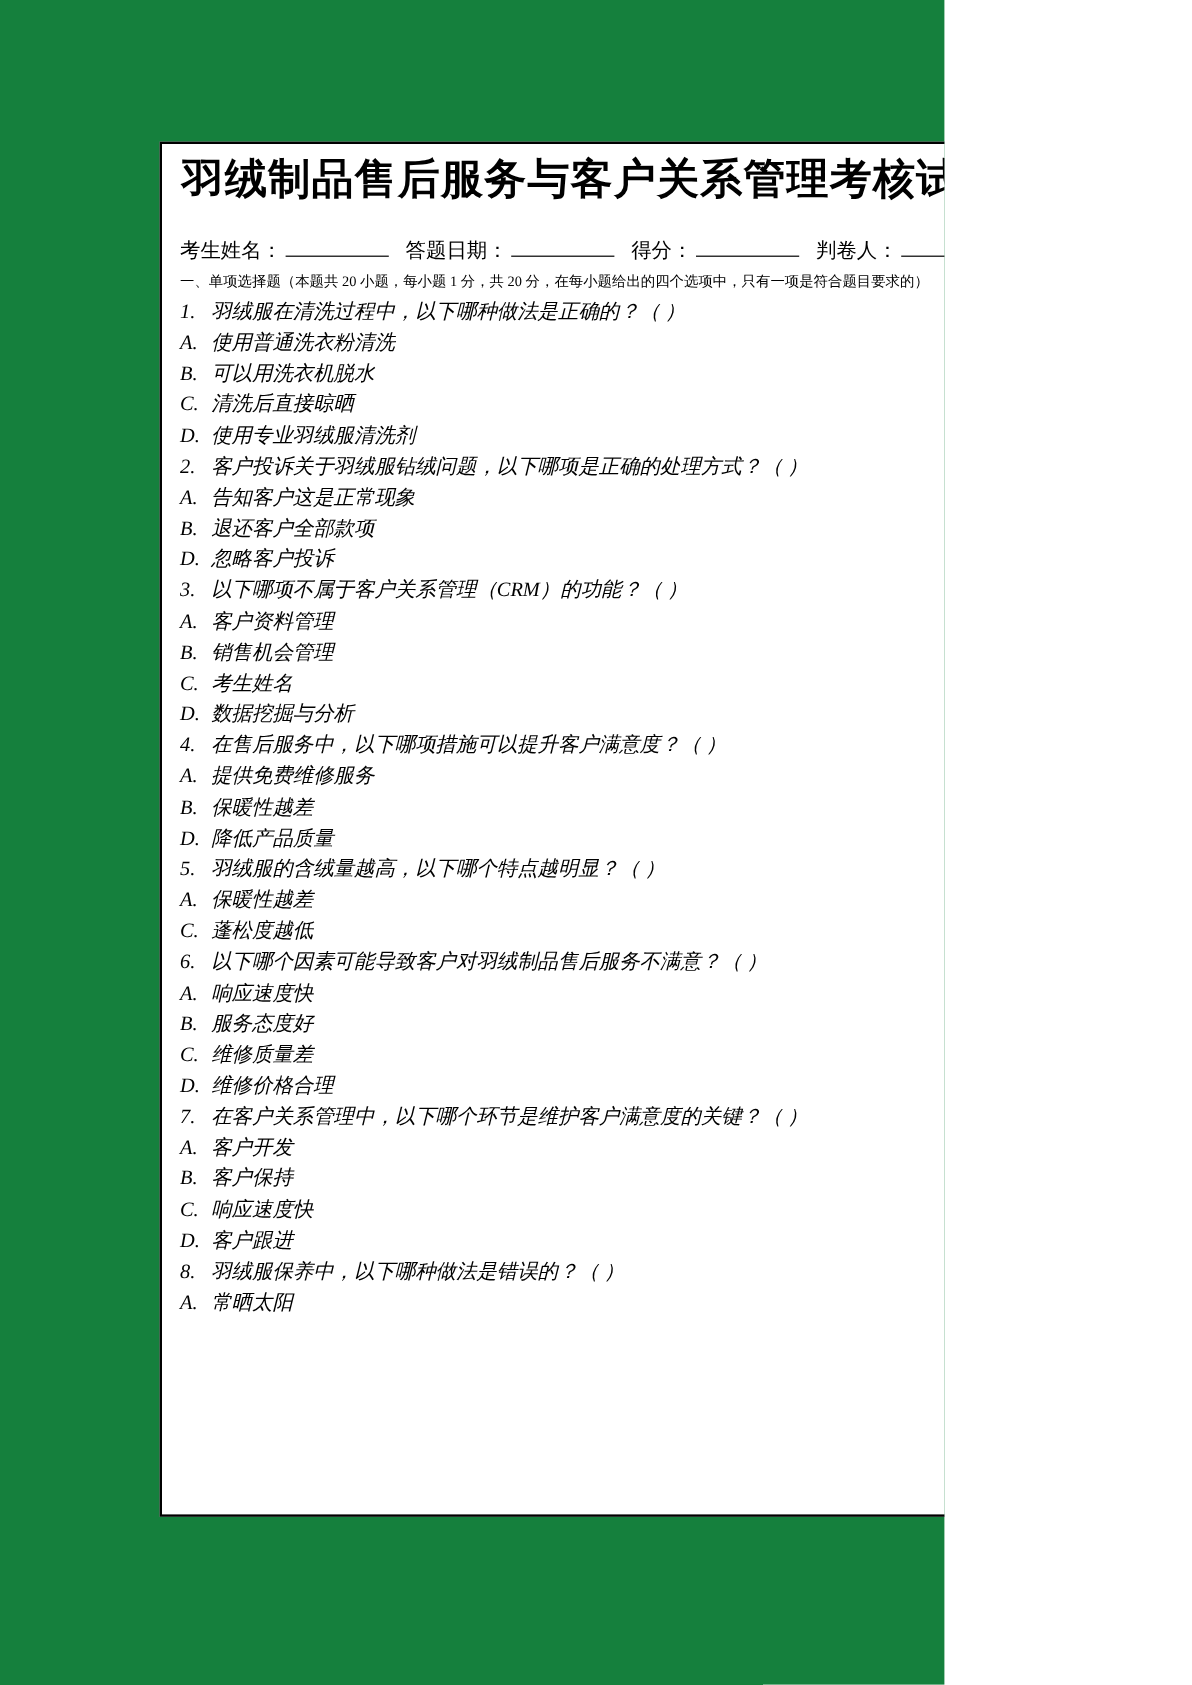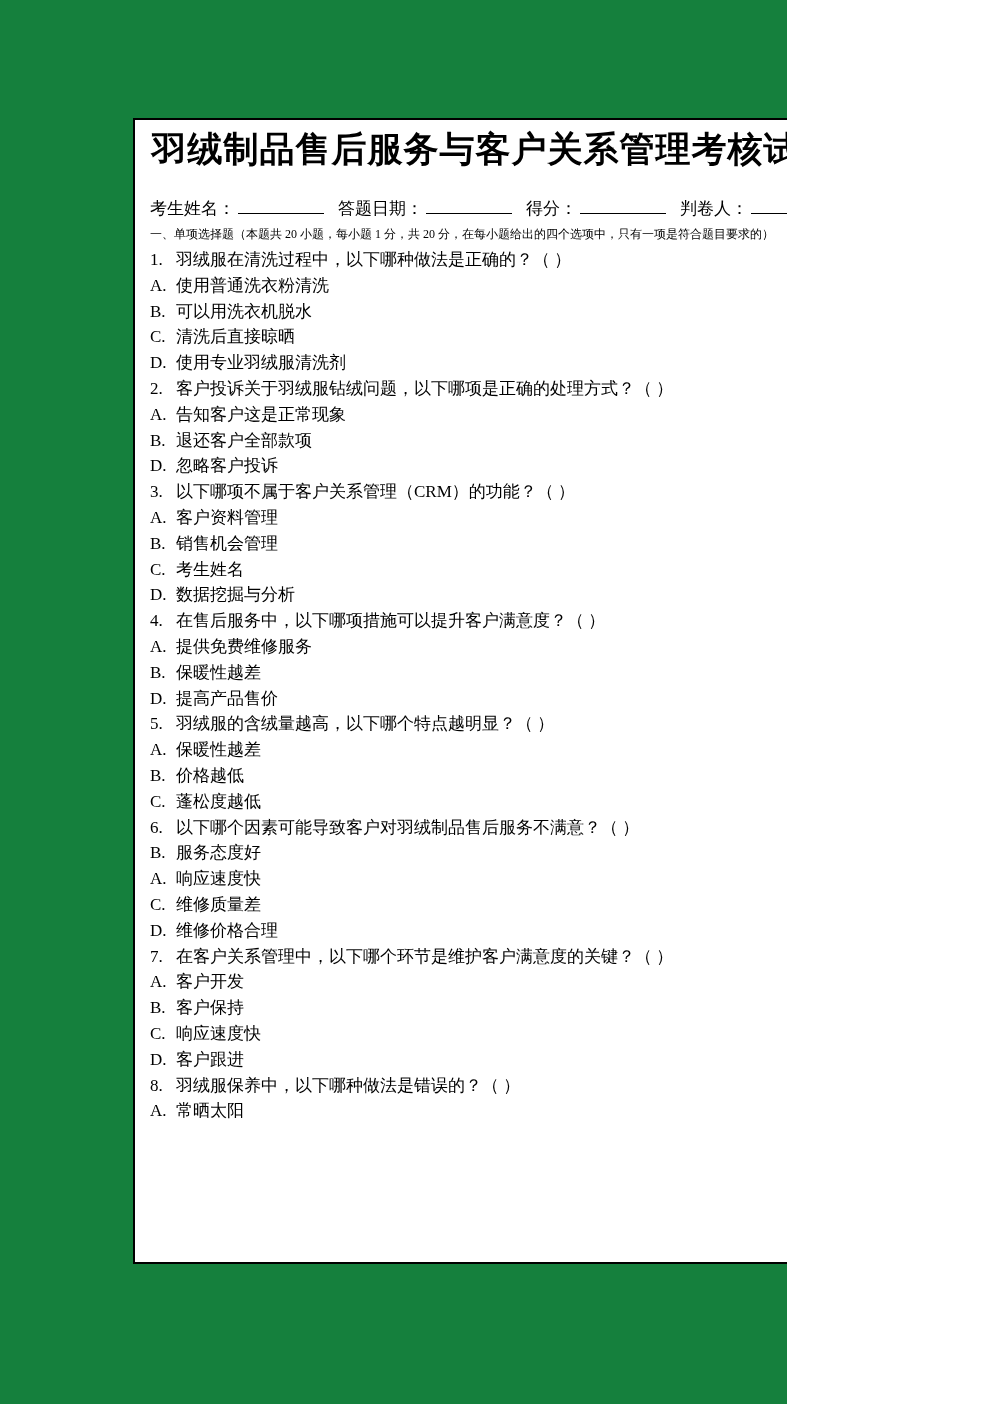--- a/index.html
+++ b/index.html
@@ -56,20 +56,21 @@
   }
   .section-heading {
     font-size: 12px;
     line-height: 26px;
     margin-top: 1px;
   }
   .q-line {
     font-size: 17px;
     line-height: 25.8px;
     white-space: nowrap;
+    font-style: italic;
   }
   .q-num {
     display: inline-block;
     width: 26px;
   }
 </style>
 </head>
 <body>
 
 <div class="page">
@@ -107,34 +108,33 @@
   <div class="q-line"><span class="q-num">A.</span><span class="q-text">客户资料管理</span></div>
           <div class="q-line"><span class="q-num">B.</span><span class="q-text">销售机会管理</span></div>
           <div class="q-line"><span class="q-num">C.</span><span class="q-text">考生姓名</span></div>
           <div class="q-line"><span class="q-num">D.</span><span class="q-text">数据挖掘与分析</span></div>
         </div>
 
   <div class="question">
     <div class="q-line"><span class="q-num">4.</span><span class="q-text">在售后服务中，以下哪项措施可以提升客户满意度？（ ）</span></div>
   <div class="q-line"><span class="q-num">A.</span><span class="q-text">提供免费维修服务</span></div>
           <div class="q-line"><span class="q-num">B.</span><span class="q-text">保暖性越差</span></div>
-          <div class="q-line"><span class="q-num">D.</span><span class="q-text">提高产品售价</span></div>
+          <div class="q-line"><span class="q-num">D.</span><span class="q-text">降低产品质量</span></div>
         </div>
 
   <div class="question">
     <div class="q-line"><span class="q-num">5.</span><span class="q-text">羽绒服的含绒量越高，以下哪个特点越明显？（ ）</span></div>
   <div class="q-line"><span class="q-num">A.</span><span class="q-text">保暖性越差</span></div>
-          <div class="q-line"><span class="q-num">B.</span><span class="q-text">价格越低</span></div>
           <div class="q-line"><span class="q-num">C.</span><span class="q-text">蓬松度越低</span></div>
         </div>
 
   <div class="question">
     <div class="q-line"><span class="q-num">6.</span><span class="q-text">以下哪个因素可能导致客户对羽绒制品售后服务不满意？（ ）</span></div>
-  <div class="q-line"><span class="q-num">B.</span><span class="q-text">服务态度好</span></div>
-          <div class="q-line"><span class="q-num">A.</span><span class="q-text">响应速度快</span></div>
+  <div class="q-line"><span class="q-num">A.</span><span class="q-text">响应速度快</span></div>
+          <div class="q-line"><span class="q-num">B.</span><span class="q-text">服务态度好</span></div>
           <div class="q-line"><span class="q-num">C.</span><span class="q-text">维修质量差</span></div>
           <div class="q-line"><span class="q-num">D.</span><span class="q-text">维修价格合理</span></div>
         </div>
 
   <div class="question">
     <div class="q-line"><span class="q-num">7.</span><span class="q-text">在客户关系管理中，以下哪个环节是维护客户满意度的关键？（ ）</span></div>
   <div class="q-line"><span class="q-num">A.</span><span class="q-text">客户开发</span></div>
           <div class="q-line"><span class="q-num">B.</span><span class="q-text">客户保持</span></div>
           <div class="q-line"><span class="q-num">C.</span><span class="q-text">响应速度快</span></div>
           <div class="q-line"><span class="q-num">D.</span><span class="q-text">客户跟进</span></div>

